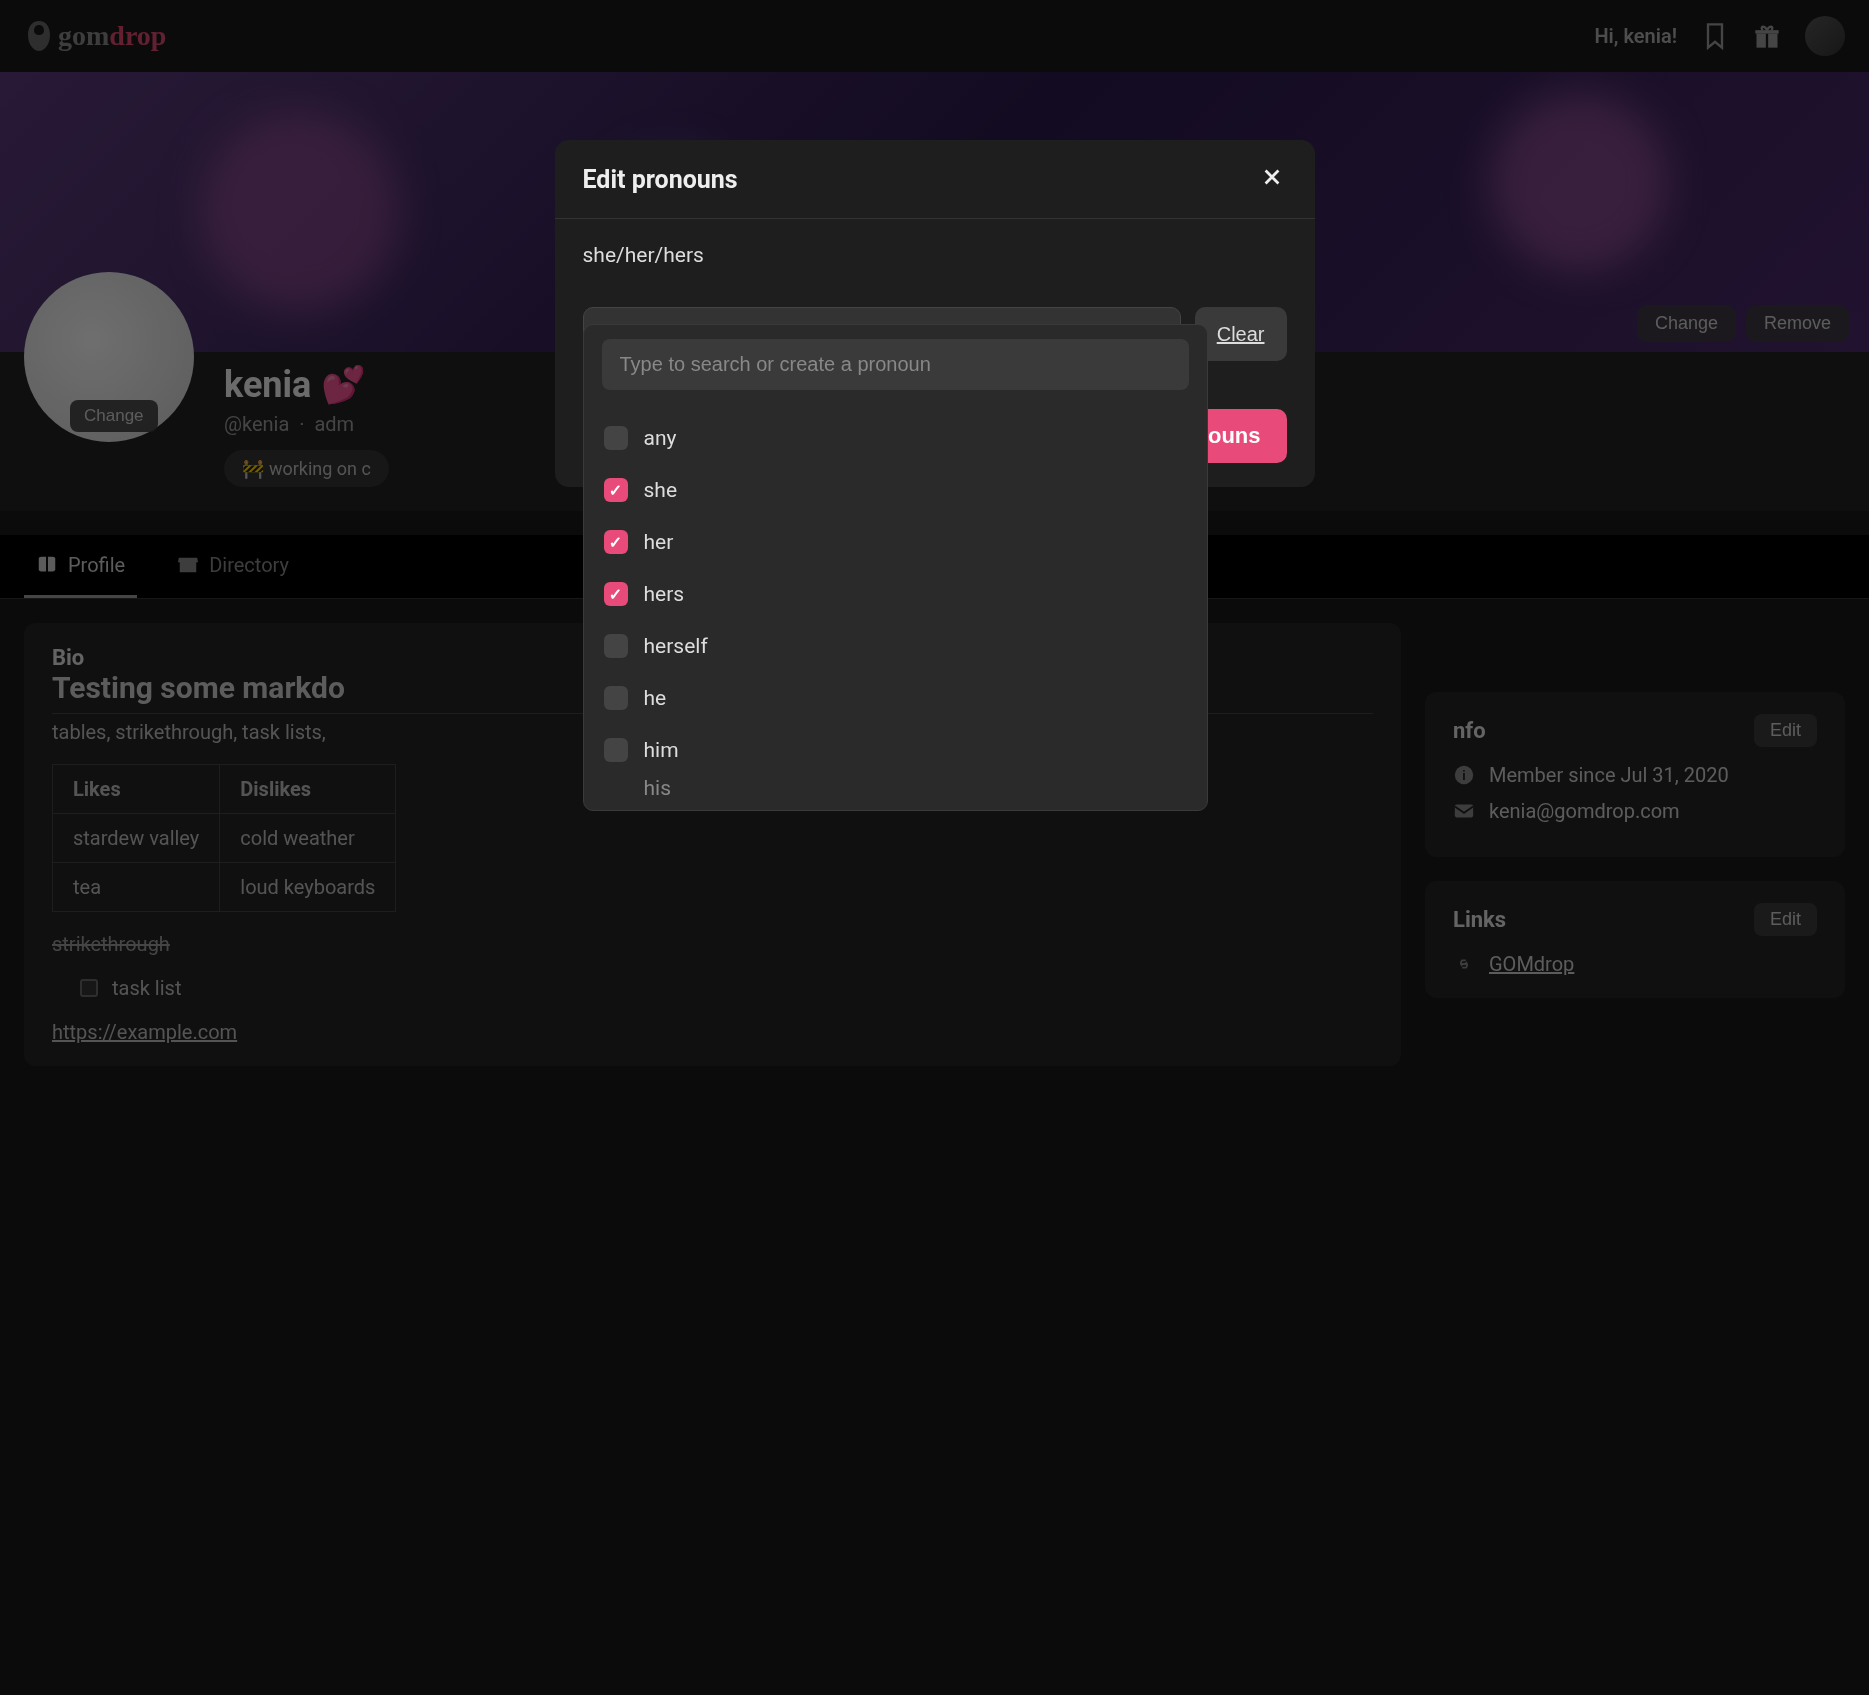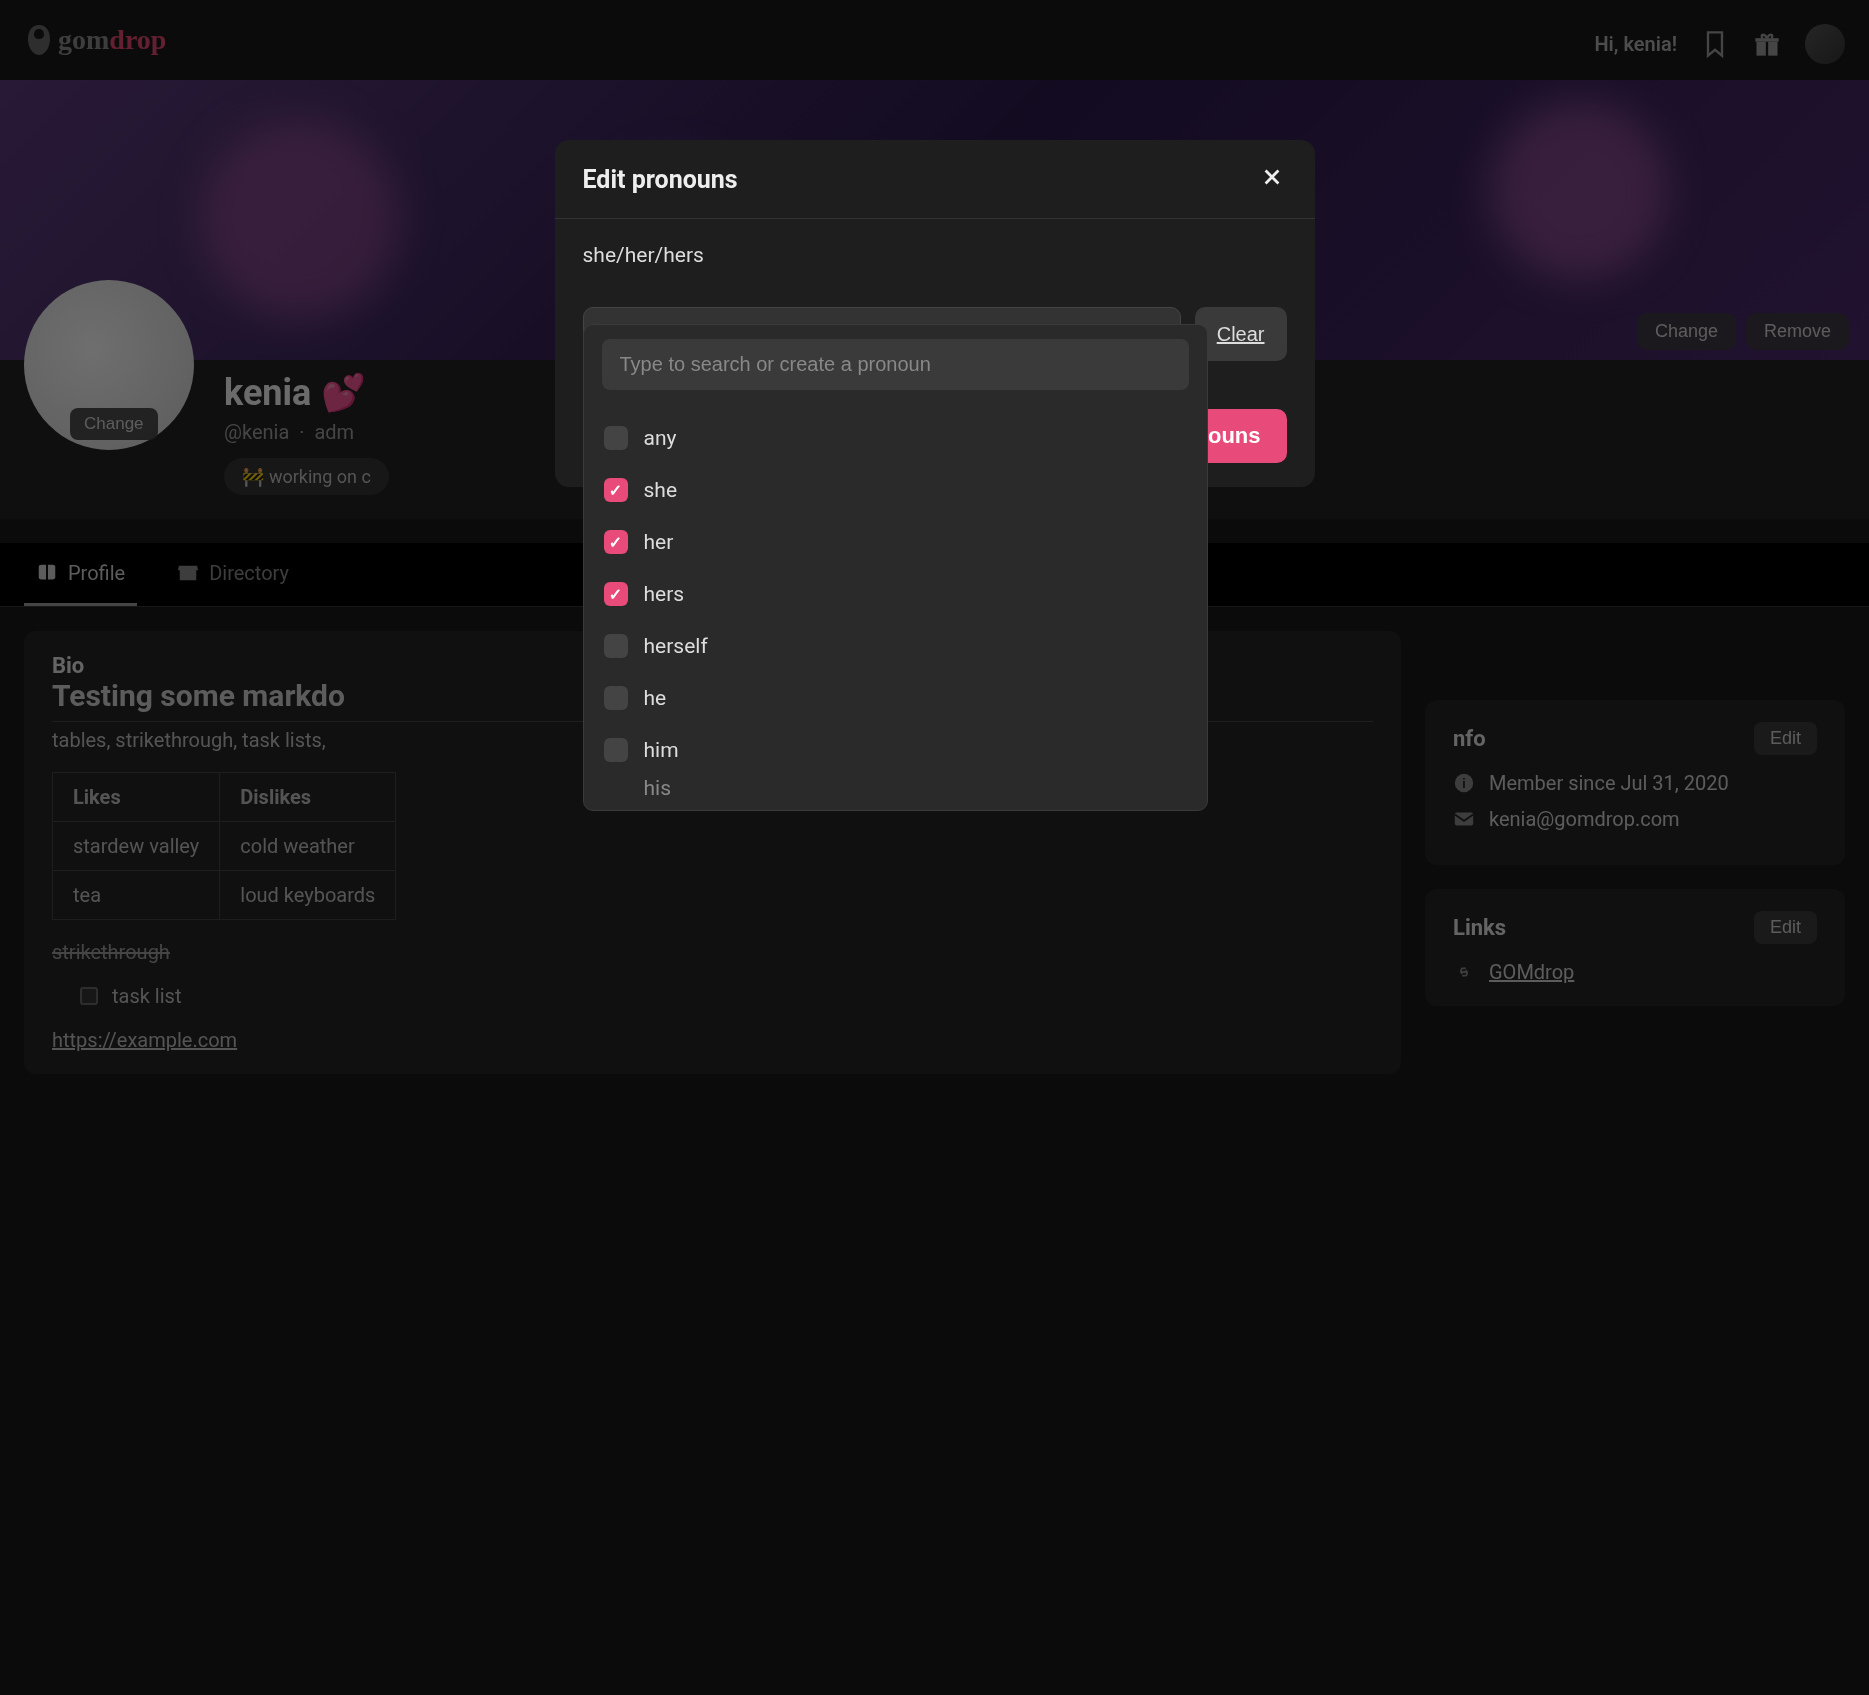--- a/index.html
+++ b/index.html
@@ -27,21 +27,20 @@
       font-size: 28px;
       font-weight: 700;
       font-family: 'Comic Sans MS', cursive;
     }
     .logo-gom { color: #888; }
     .logo-drop { color: #d9486e; }
     .nav-right {
       display: flex;
       align-items: center;
       gap: 24px;
-      margin-top: 8px;
     }
     .greeting {
       color: #aaa;
       font-size: 20px;
       font-weight: 600;
     }
     .nav-icon {
       width: 28px;
       height: 28px;
       color: #999;

